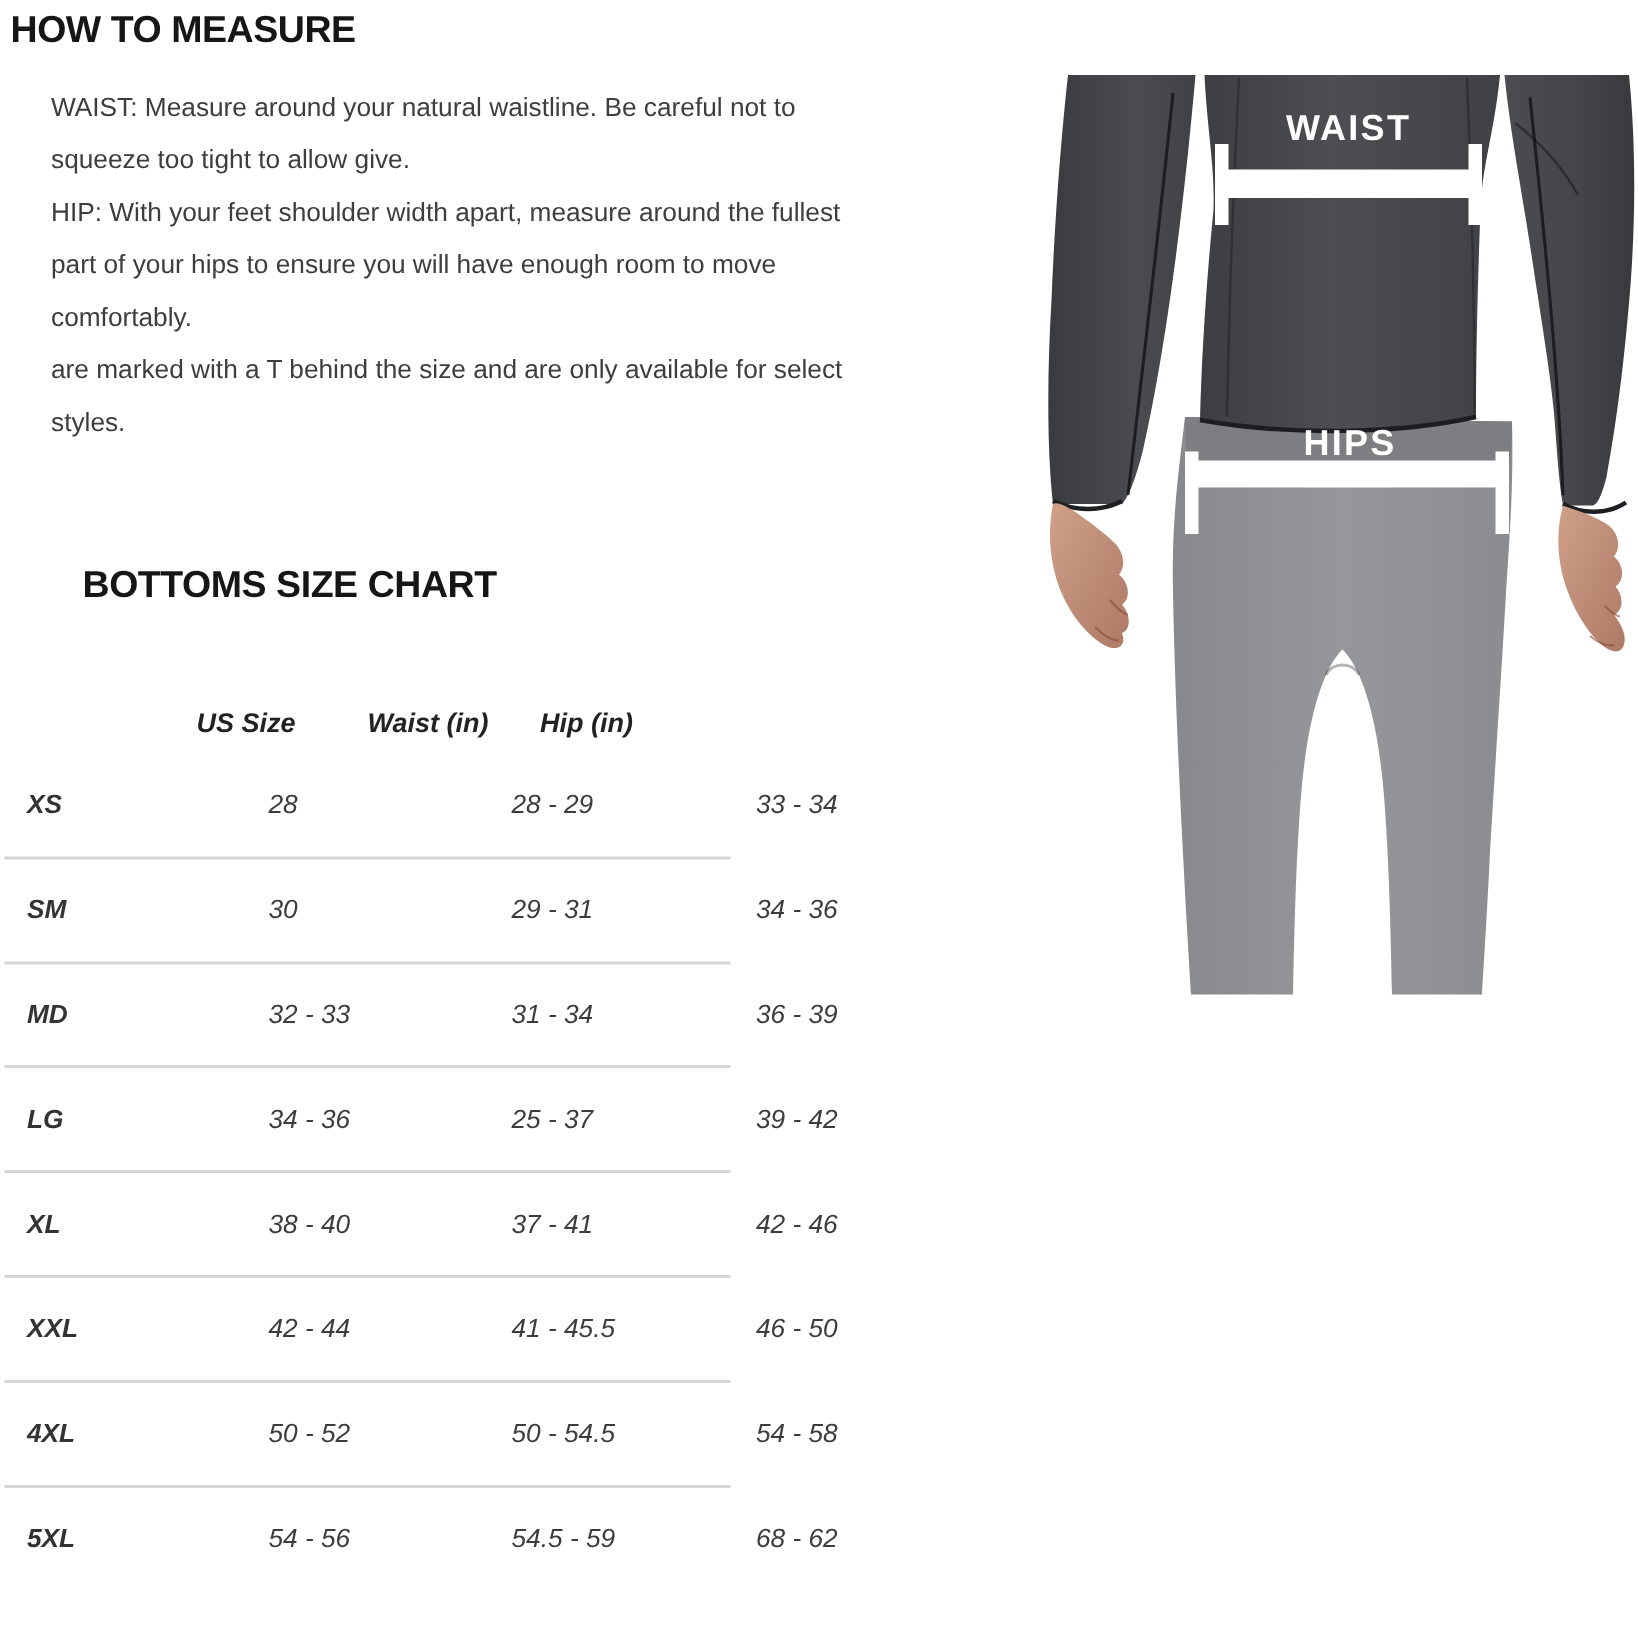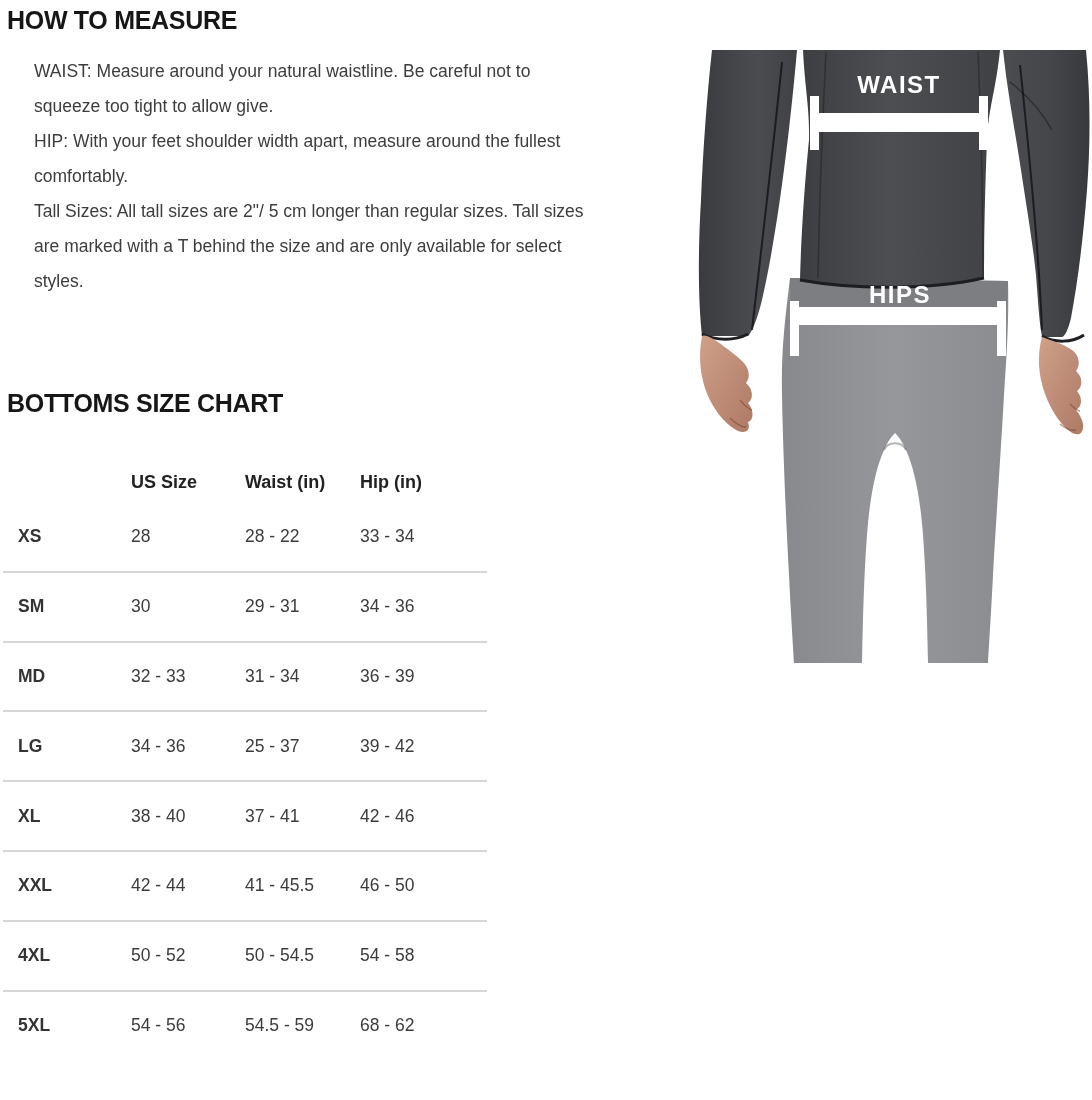--- a/index.html
+++ b/index.html
@@ -8,81 +8,82 @@
     background:#ffffff;
     font-family:"Liberation Sans", sans-serif;
     -webkit-font-smoothing:antialiased;
   }
   .section-title{
     position:absolute;left:7px;
     font-size:25px;font-weight:700;color:#161616;letter-spacing:-0.3px;
     white-space:nowrap;
   }
   #title-measure{top:6px;}
-  #title-chart{top:389px;}
+  #title-chart{top:376px;margin-left:48px;}
   .measure-text{
     position:absolute;left:7px;top:54px;
     font-size:17.5px;color:#3d3d3d;
   }
   .measure-line{height:35px;line-height:35px;white-space:nowrap;margin-left:27px;}
   .size-table{
     position:absolute;left:3px;top:462px;width:484px;
     font-size:17.5px;color:#3c3c3c;
   }
   .thead,.trow{
     display:grid;
     grid-template-columns:113px 114px 115px 1fr;
     padding-left:15px;
     align-items:center;
+    font-style:italic;
   }
   .thead{height:41px;font-weight:700;color:#222;font-size:18px;}
-  .trow{height:67.8px;border-bottom:2px solid #d6d6d6;}
+  .trow{height:67.8px;border-bottom:2px solid #d6d6d6;gap:48px;}
   .trow:last-child{border-bottom:none;}
   .cell{white-space:nowrap;}
   .cell.size{font-weight:700;color:#333;}
   #figure-svg{position:absolute;left:690px;top:0;}
 </style>
 </head>
 <body>
 
 <div id="title-measure" class="section-title">HOW TO MEASURE</div>
 
 <div class="measure-text">
 
     <div class="measure-line">WAIST: Measure around your natural waistline. Be careful not to</div>
 
     <div class="measure-line">squeeze too tight to allow give.</div>
 
     <div class="measure-line">HIP: With your feet shoulder width apart, measure around the fullest</div>
 
+    <div class="measure-line">part of your hips to ensure you will have enough room to move</div>
 
     <div class="measure-line">comfortably.</div>
 
-    <div class="measure-line">Tall Sizes: All tall sizes are 2"/ 5 cm longer than regular sizes. Tall sizes</div>
 
     <div class="measure-line">are marked with a T behind the size and are only available for select</div>
 
     <div class="measure-line">styles.</div>
   </div>
 
 <div id="title-chart" class="section-title">BOTTOMS SIZE CHART</div>
 
 <div class="size-table">
   <div class="thead">
     <div class="cell"></div>
     <div class="cell">US Size</div>
     <div class="cell">Waist (in)</div>
     <div class="cell">Hip (in)</div>
   </div>
   <div class="tbody">
 
       <div class="trow">
         <div class="cell size">XS</div>
         <div class="cell">28</div>
-        <div class="cell">28 - 22</div>
+        <div class="cell">28 - 29</div>
         <div class="cell">33 - 34</div>
       </div>
 
       <div class="trow">
         <div class="cell size">SM</div>
         <div class="cell">30</div>
         <div class="cell">29 - 31</div>
         <div class="cell">34 - 36</div>
       </div>
 

